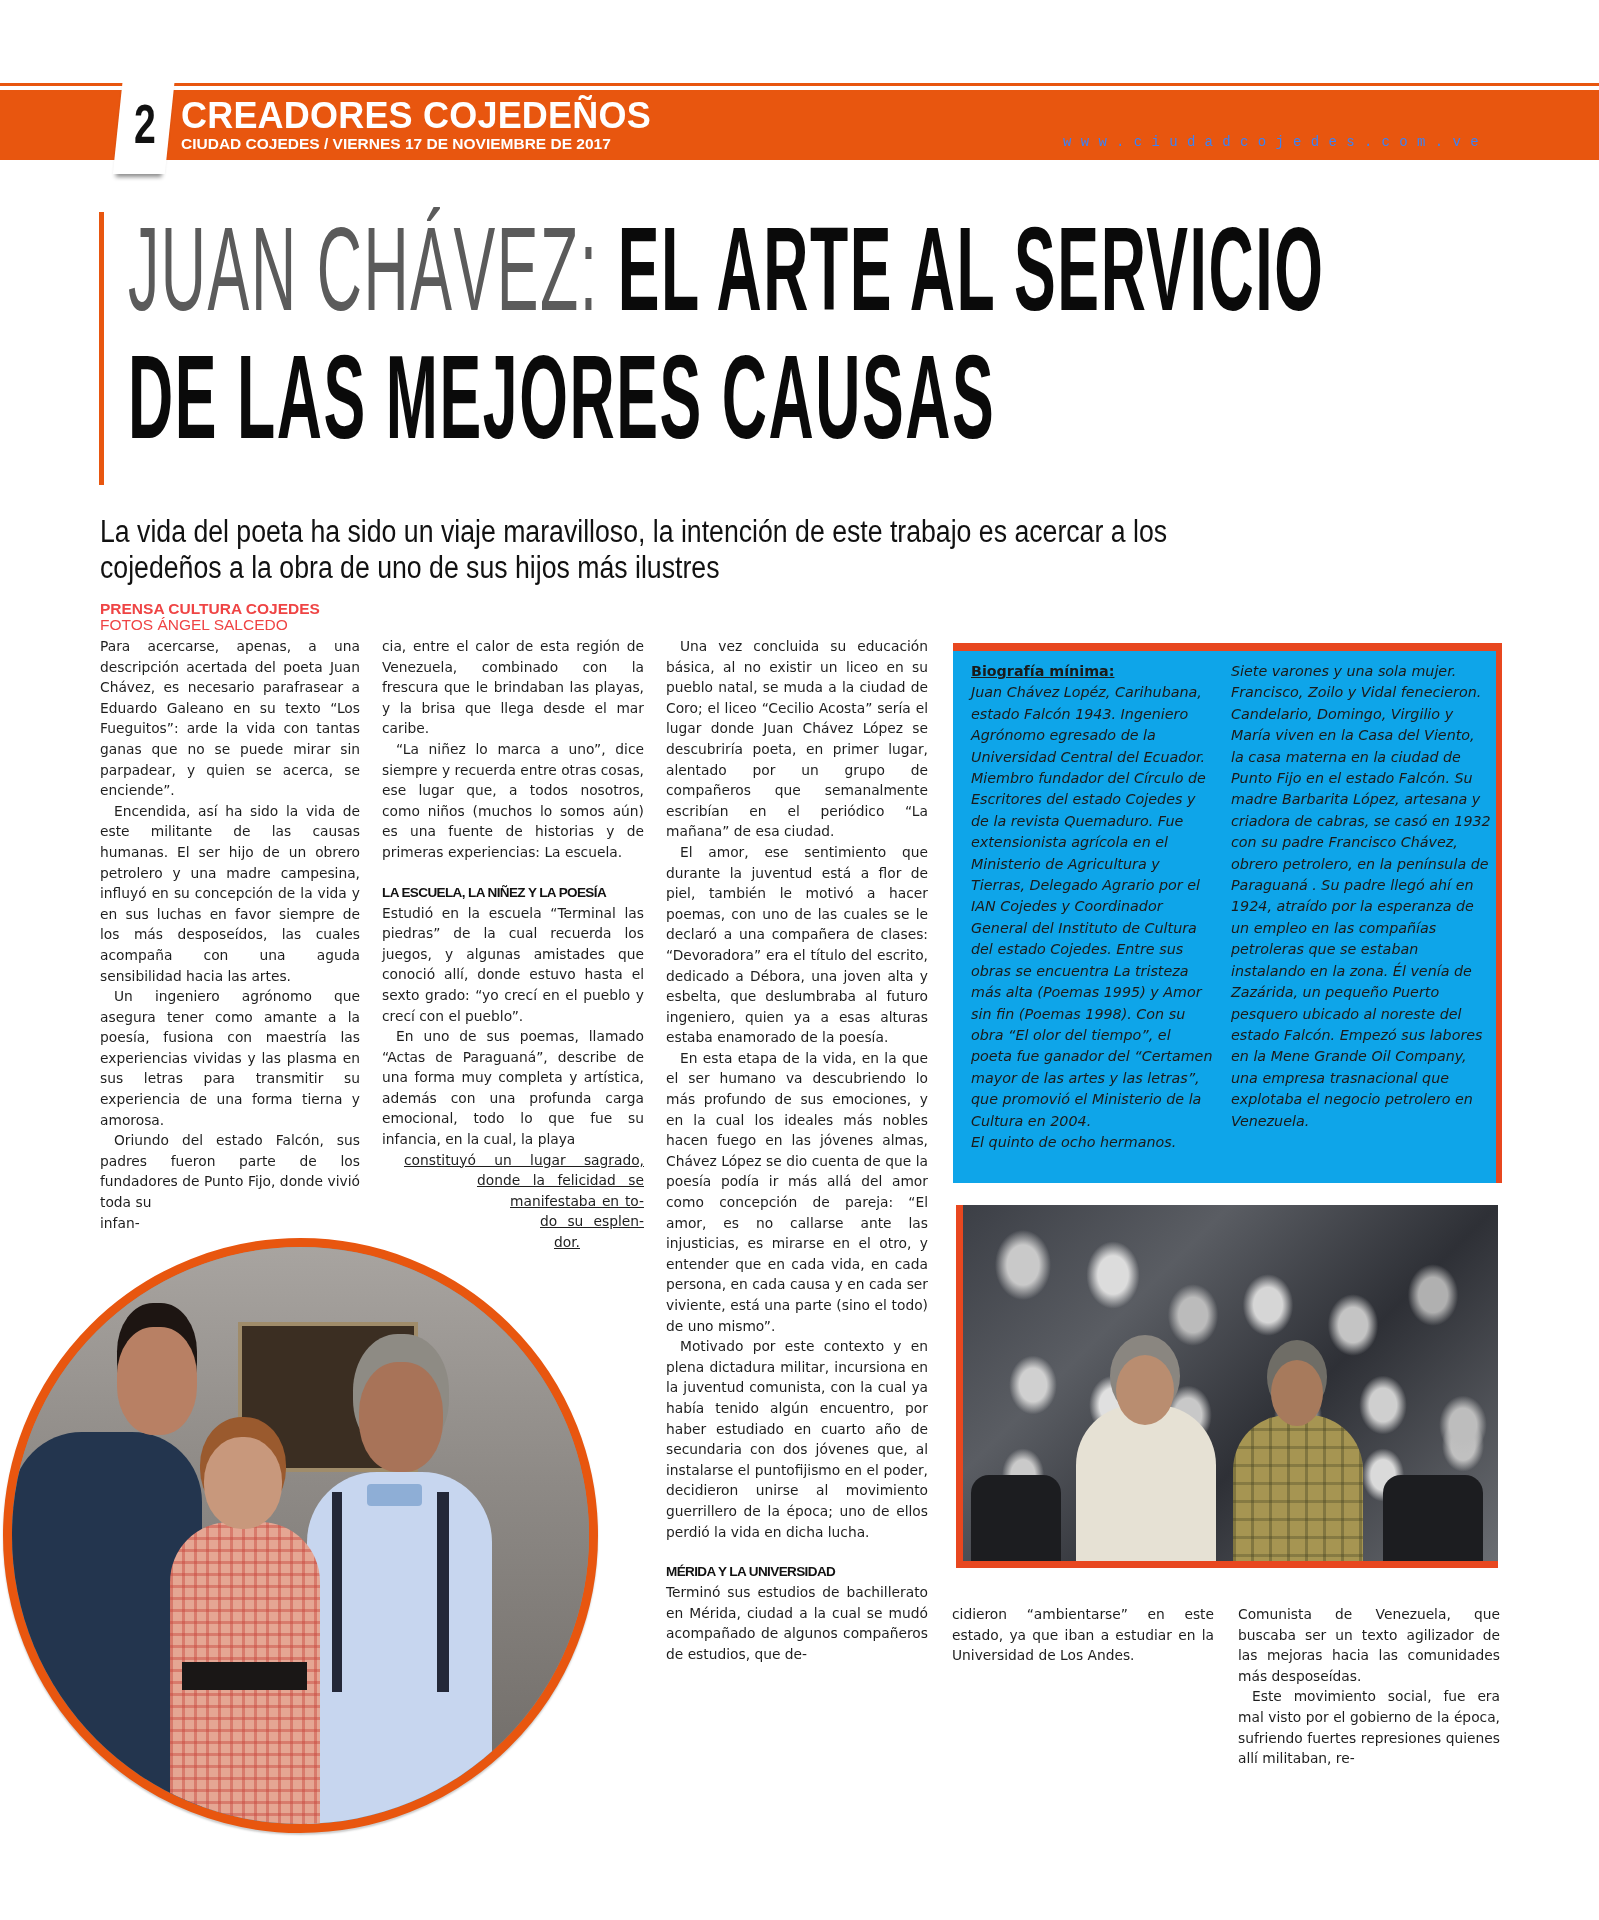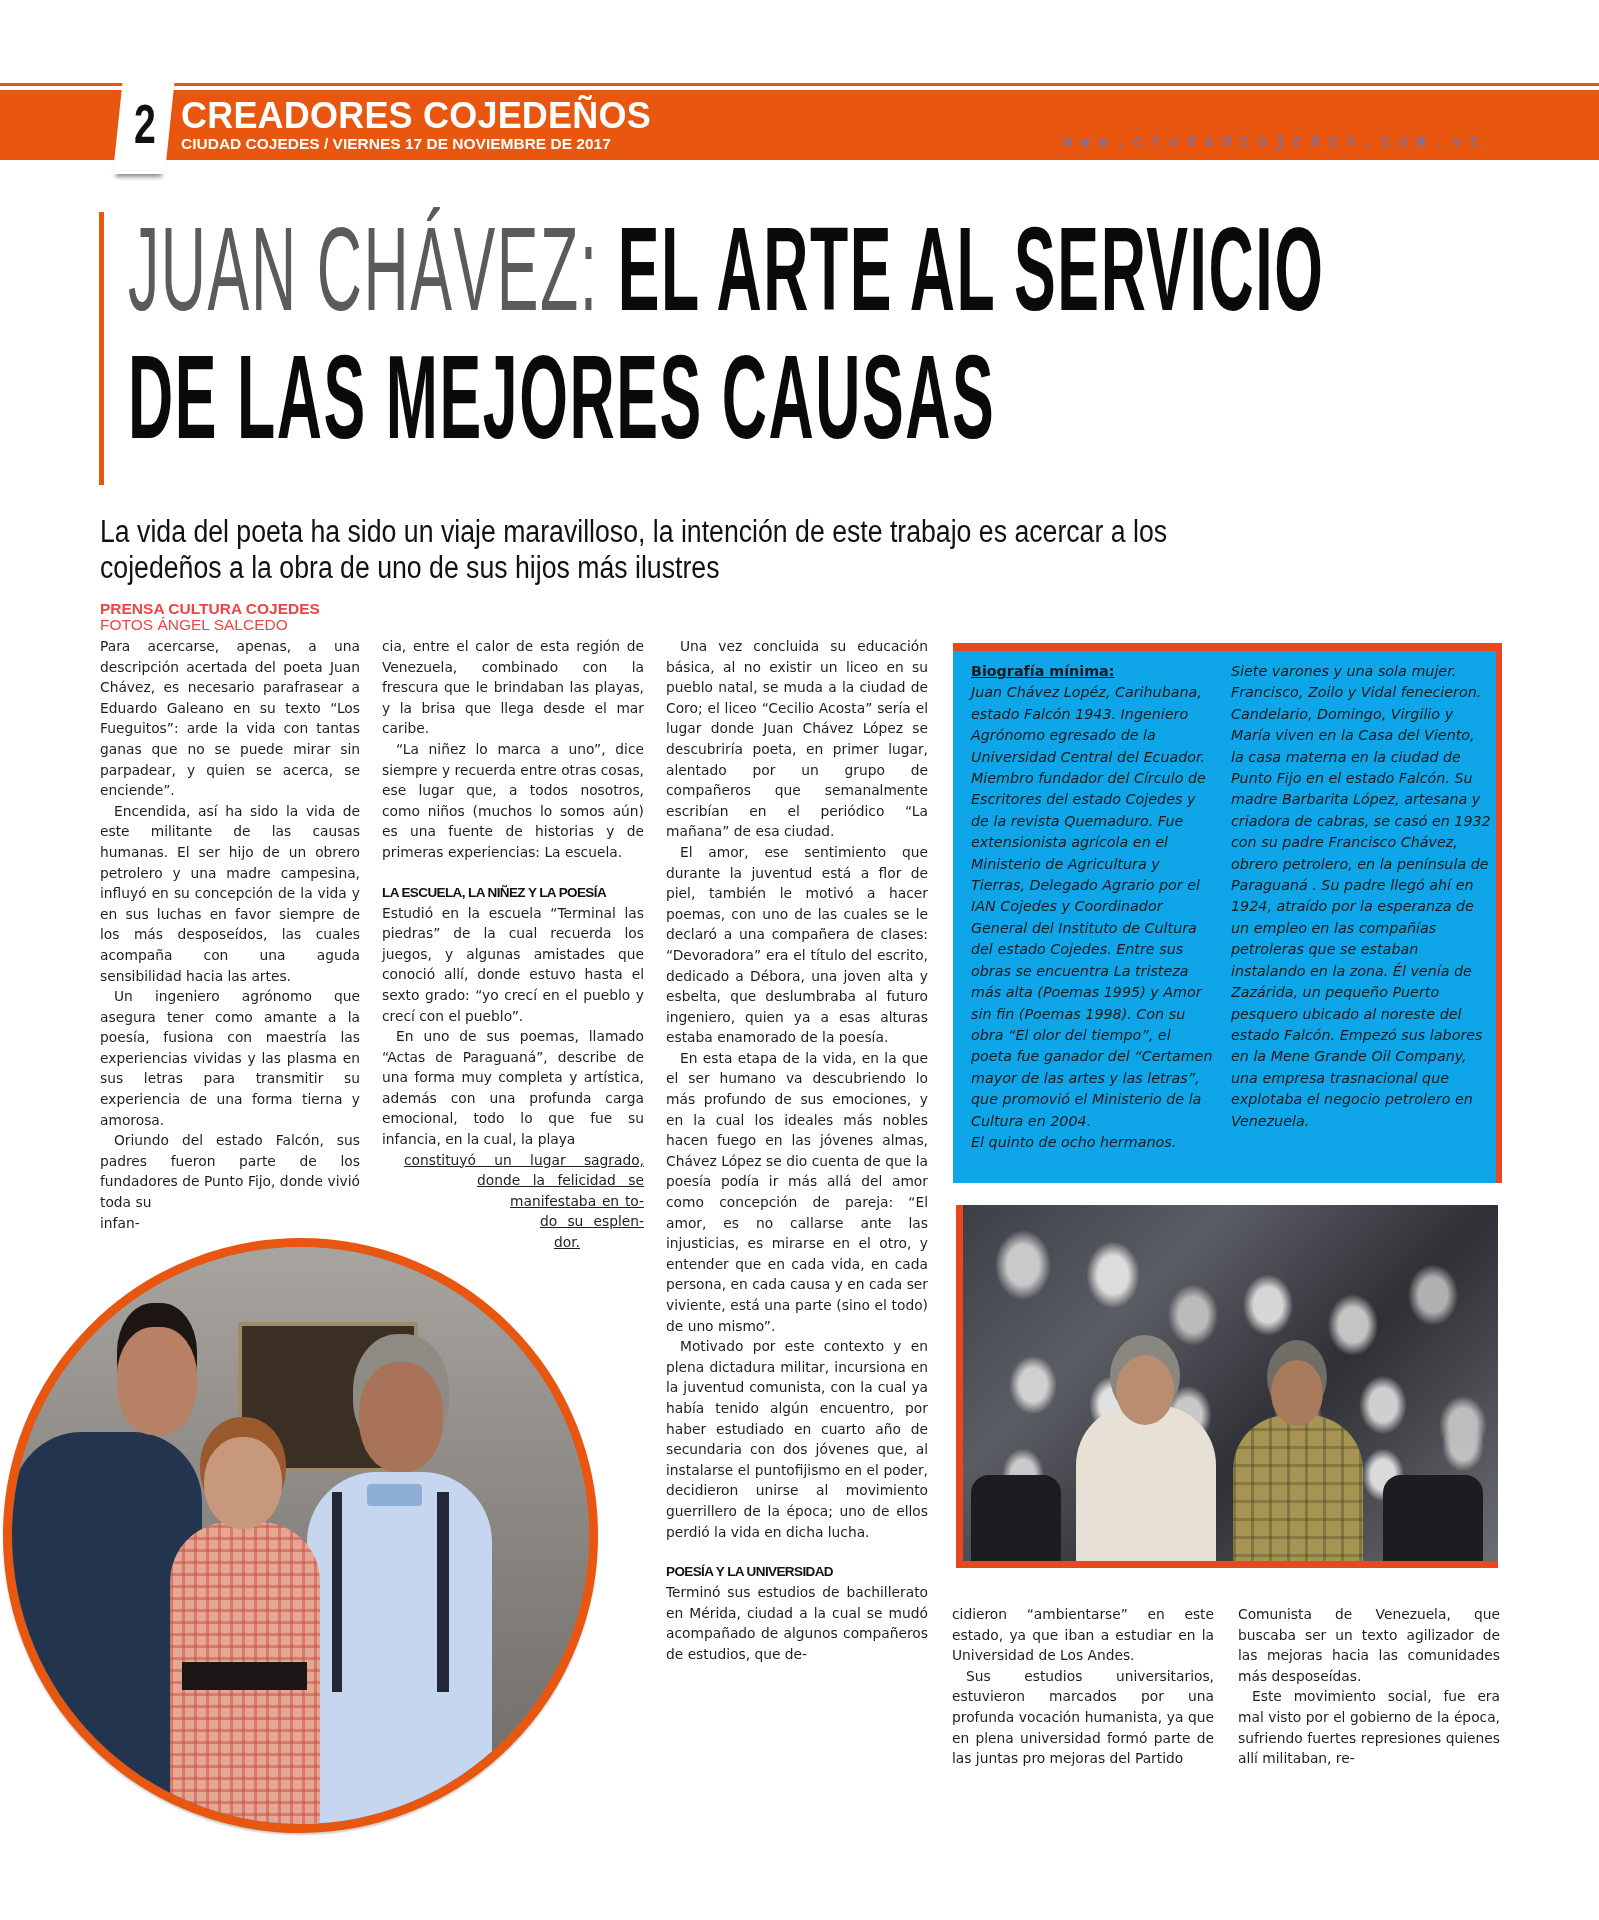--- a/index.html
+++ b/index.html
@@ -156,21 +156,21 @@
     <div style="padding-left:158px;text-align:justify;text-align-last:justify;">do su esplen-</div>
     <div style="padding-right:64px;">dor.</div>
   </div>
 </div>
 
 <div class="col c3">
   <p>Una vez concluida su educación básica, al no existir un liceo en su pueblo natal, se muda a la ciudad de Coro; el liceo “Cecilio Acosta” sería el lugar donde Juan Chávez López se descubriría poeta, en primer lugar, alentado por un grupo de compañeros que semanalmente escribían en el periódico “La mañana” de esa ciudad.</p>
   <p>El amor, ese sentimiento que durante la juventud está a flor de piel, también le motivó a hacer poemas, con uno de las cuales se le declaró a una compañera de clases: “Devoradora” era el título del escrito, dedicado a Débora, una joven alta y esbelta, que deslumbraba al futuro ingeniero, quien ya a esas alturas estaba enamorado de la poesía.</p>
   <p>En esta etapa de la vida, en la que el ser humano va descubriendo lo más profundo de sus emociones, y en la cual los ideales más nobles hacen fuego en las jóvenes almas, Chávez López se dio cuenta de que la poesía podía ir más allá del amor como concepción de pareja: “El amor, es no callarse ante las injusticias, es mirarse en el otro, y entender que en cada vida, en cada persona, en cada causa y en cada ser viviente, está una parte (sino el todo) de uno mismo”.</p>
   <p>Motivado por este contexto y en plena dictadura militar, incursiona en la juventud comunista, con la cual ya había tenido algún encuentro, por haber estudiado en cuarto año de secundaria con dos jóvenes que, al instalarse el puntofijismo en el poder, decidieron unirse al movimiento guerrillero de la época; uno de ellos perdió la vida en dicha lucha.</p>
-  <h3>POESÍA Y LA UNIVERSIDAD</h3>
+  <h3>MÉRIDA Y LA UNIVERSIDAD</h3>
   <p class="noind">Terminó sus estudios de bachillerato en Mérida, ciudad a la cual se mudó acompañado de algunos compañeros de estudios, que de-</p>
 </div>
 
 <div class="bio-box">
   <div class="bio-col left">
     <div class="bio-title">Biografía mínima:</div>
     <div>Juan Chávez Lopéz, Carihubana, estado Falcón 1943. Ingeniero Agrónomo egresado de la Universidad Central del Ecuador. Miembro fundador del Círculo de Escritores del estado Cojedes y de la revista Quemaduro. Fue extensionista agrícola en el Ministerio de Agricultura y Tierras, Delegado Agrario por el IAN Cojedes y Coordinador General del Instituto de Cultura del estado Cojedes. Entre sus obras se encuentra La tristeza más alta (Poemas 1995) y Amor sin fin (Poemas 1998). Con su obra “El olor del tiempo”, el poeta fue ganador del “Certamen mayor de las artes y las letras”, que promovió el Ministerio de la Cultura en 2004.</div>
     <div>El quinto de ocho hermanos.</div>
   </div>
   <div class="bio-col right">Siete varones y una sola mujer. Francisco, Zoilo y Vidal fenecieron. Candelario, Domingo, Virgilio y María viven en la Casa del Viento, la casa materna en la ciudad de Punto Fijo en el estado Falcón. Su madre Barbarita López, artesana y criadora de cabras, se casó en 1932 con su padre Francisco Chávez, obrero petrolero, en la península de Paraguaná . Su padre llegó ahí en 1924, atraído por la esperanza de un empleo en las compañías petroleras que se estaban instalando en la zona. Él venía de Zazárida, un pequeño Puerto pesquero ubicado al noreste del estado Falcón. Empezó sus labores en la Mene Grande Oil Company, una empresa trasnacional que explotaba el negocio petrolero en Venezuela.</div>
@@ -183,21 +183,20 @@
   <div class="sitter1">
       <div class="head"></div>
     </div>
   <div class="sitter2">
       <div class="head"></div>
     </div>
 </div>
 
 <div class="col c4">
   <p class="noind">cidieron “ambientarse” en este estado, ya que iban a estudiar en la Universidad de Los Andes.</p>
-  <p>Sus estudios universitarios, estuvieron marcados por una profunda vocación humanista, ya que en plena universidad formó parte de las juntas pro mejoras del Partido</p>
 </div>
 <div class="col c5">
   <p class="noind">Comunista de Venezuela, que buscaba ser un texto agilizador de las mejoras hacia las comunidades más desposeídas.</p>
   <p>Este movimiento social, fue era mal visto por el gobierno de la época, sufriendo fuertes represiones quienes allí militaban, re-</p>
 </div>
 
 <div class="photo1">
   <div class="room"></div>
   <div class="frame"></div>
   <div class="p-man1">

